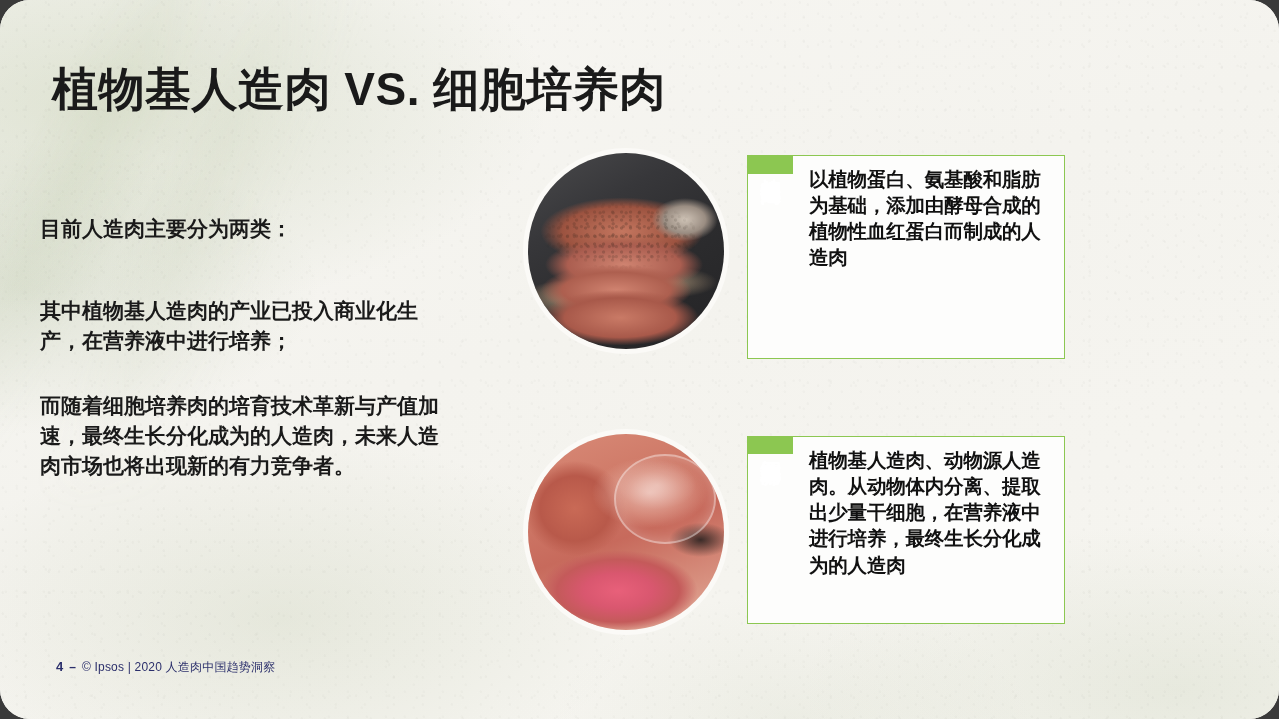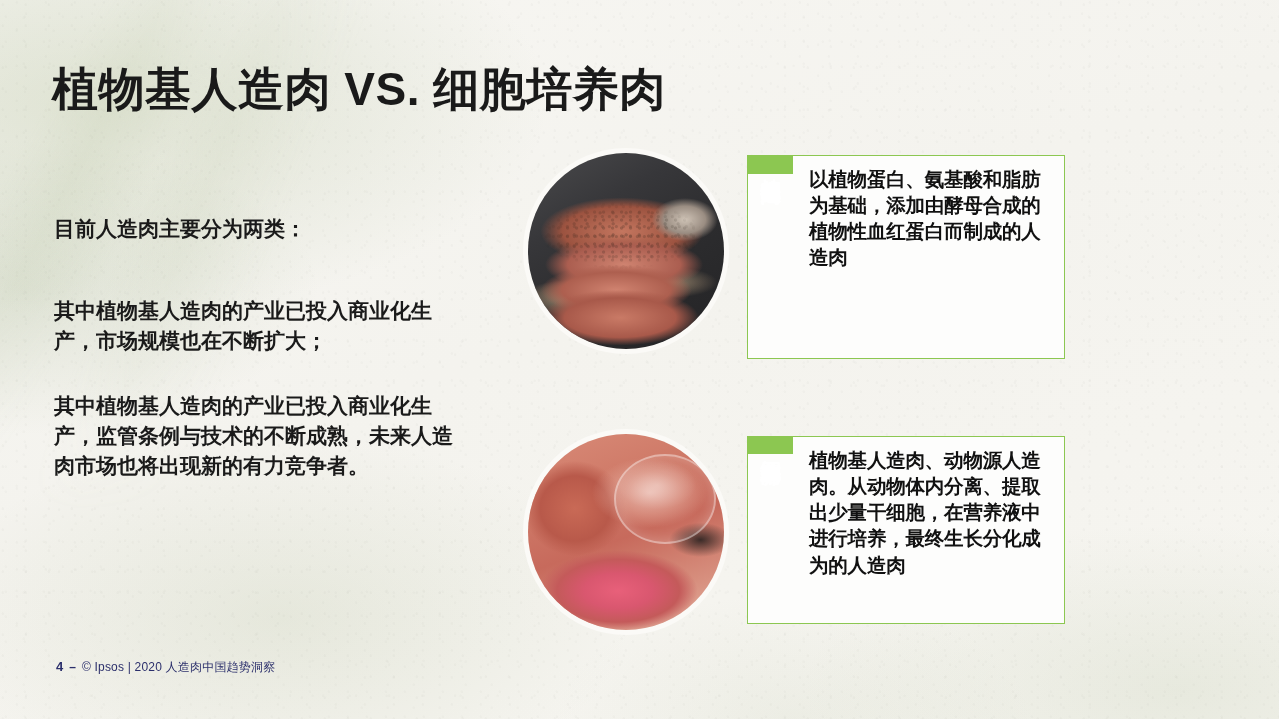--- a/index.html
+++ b/index.html
@@ -10,20 +10,21 @@
   }
   * { box-sizing: border-box; }
 
   .slide {
     position: relative;
     width: 1279px;
     height: 719px;
     overflow: hidden;
     background-color: #f6f5f1;
     font-family: "Liberation Sans", "DejaVu Sans", sans-serif;
+    border-radius: 30px;
   }
 
   
   .bg-base {
     position: absolute; inset: 0;
     background:
       radial-gradient(ellipse 620px 300px at 8% 14%, rgba(168,184,140,0.30) 0%, rgba(178,192,156,0.16) 42%, rgba(255,255,255,0) 72%),
       radial-gradient(ellipse 420px 210px at 2% 40%, rgba(150,170,128,0.22) 0%, rgba(255,255,255,0) 70%),
       radial-gradient(ellipse 500px 260px at 22% 86%, rgba(176,188,152,0.22) 0%, rgba(255,255,255,0) 70%),
       radial-gradient(ellipse 520px 230px at 92% 96%, rgba(172,186,150,0.20) 0%, rgba(255,255,255,0) 72%),
@@ -60,21 +61,21 @@
     font-size: 46px;
     font-weight: bold;
     color: #1a1a1a;
     letter-spacing: .5px;
     white-space: nowrap;
   }
 
   
   .body-col {
     position: absolute;
-    left: 54px; top: 214px;
+    left: 40px; top: 214px;
     width: 400px;
   }
   .para {
     font-size: 21px;
     font-weight: bold;
     color: #1a1a1a;
     line-height: 1.42;
     margin: 0;
   }
   .para.lead { margin-bottom: 52px; }
@@ -209,22 +210,22 @@
 <div class="slide">
 
   <div class="bg-base"></div>
   <div class="bg-streaks"></div>
   <div class="bg-grain"></div>
 
   <h1 class="title">植物基人造肉 VS. 细胞培养肉</h1>
 
   <div class="body-col">
     <p class="para lead">目前人造肉主要分为两类：</p>
-    <p class="para p2">其中植物基人造肉的产业已投入商业化生产，市场规模也在不断扩大；</p>
-    <p class="para p3">其中植物基人造肉的产业已投入商业化生产，监管条例与技术的不断成熟，未来人造肉市场也将出现新的有力竞争者。</p>
+    <p class="para p2">其中植物基人造肉的产业已投入商业化生产，在营养液中进行培养；</p>
+    <p class="para p3">而随着细胞培养肉的培育技术革新与产值加速，最终生长分化成为的人造肉，未来人造肉市场也将出现新的有力竞争者。</p>
   </div>
 
   <div class="compare-row row-1">
     <div class="photo">
       <div class="photo-inner ph-patties"></div>
     </div>
     <div class="card card-1">
       <div class="card-tab">植物基人造肉</div>
       <div class="card-body">
         <div class="card-text">以植物蛋白、氨基酸和脂肪为基础，添加由酵母合成的植物性血红蛋白而制成的人造肉</div>

